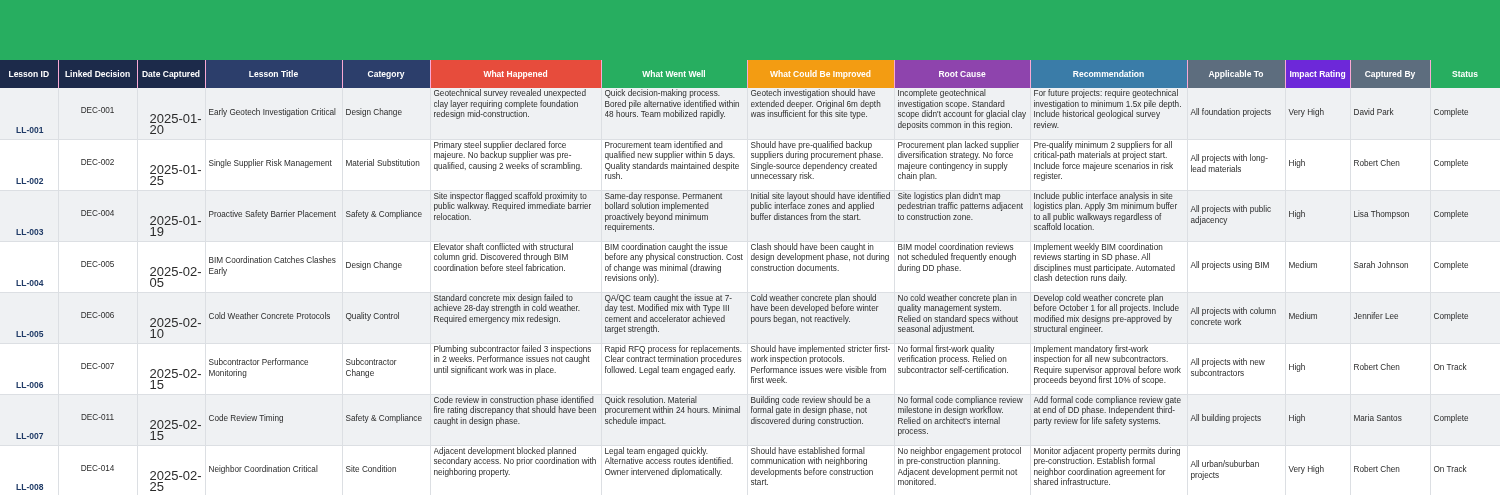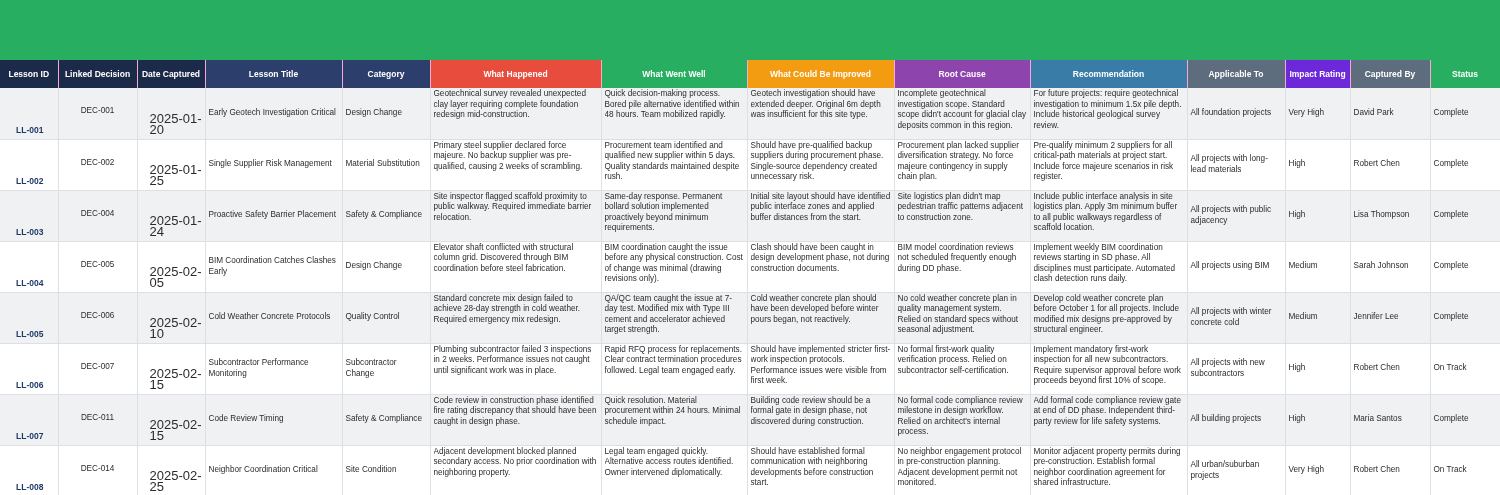--- a/index.html
+++ b/index.html
@@ -152,21 +152,21 @@
         <td class="c-mid">High</td>
         <td class="c-mid">Robert Chen</td>
         <td class="c-mid">Complete</td>
       </tr>
       <tr class="odd">
         <td class="id-cell">
           <span>LL-003</span>
         </td>
         <td class="dec-cell">DEC-004</td>
         <td class="date-cell">
-          <span>2025-01-24</span>
+          <span>2025-01-19</span>
         </td>
         <td class="c-mid">Proactive Safety Barrier Placement</td>
         <td class="c-mid">Safety &amp; Compliance</td>
         <td class="c-top">
           <span class="cell-clip">Site inspector flagged scaffold proximity to public walkway. Required immediate barrier relocation.</span>
         </td>
         <td class="c-top">
           <span class="cell-clip">Same-day response. Permanent bollard solution implemented proactively beyond minimum requirements.</span>
         </td>
         <td class="c-top">
@@ -231,21 +231,21 @@
         </td>
         <td class="c-top">
           <span class="cell-clip">Cold weather concrete plan should have been developed before winter pours began, not reactively.</span>
         </td>
         <td class="c-top">
           <span class="cell-clip">No cold weather concrete plan in quality management system. Relied on standard specs without seasonal adjustment.</span>
         </td>
         <td class="c-top">
           <span class="cell-clip">Develop cold weather concrete plan before October 1 for all projects. Include modified mix designs pre-approved by structural engineer.</span>
         </td>
-        <td class="c-mid">All projects with winter concrete cold</td>
+        <td class="c-mid">All projects with column concrete work</td>
         <td class="c-mid">Medium</td>
         <td class="c-mid">Jennifer Lee</td>
         <td class="c-mid">Complete</td>
       </tr>
       <tr class="even">
         <td class="id-cell">
           <span>LL-006</span>
         </td>
         <td class="dec-cell">DEC-007</td>
         <td class="date-cell">

